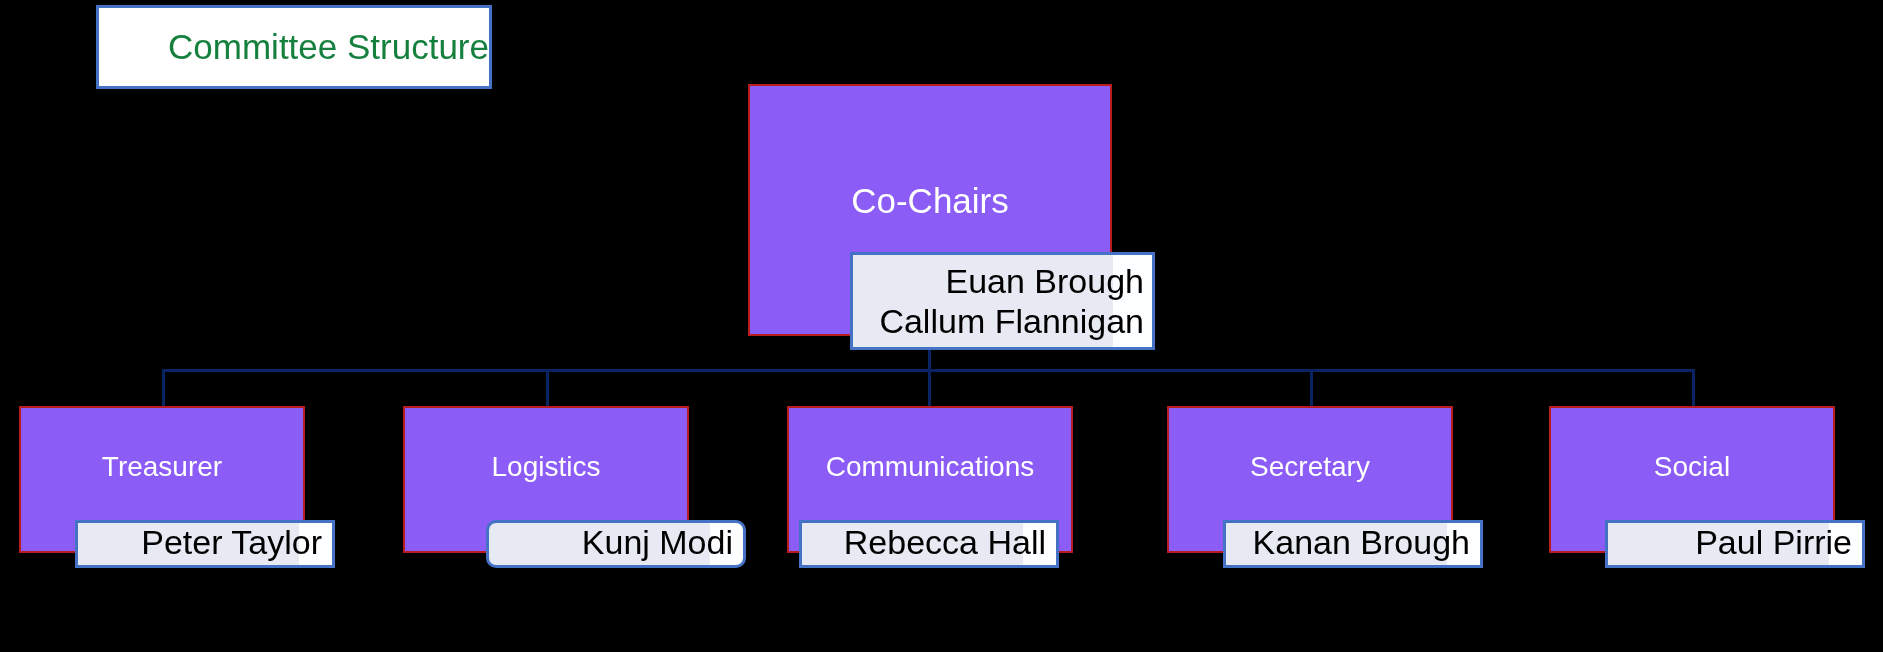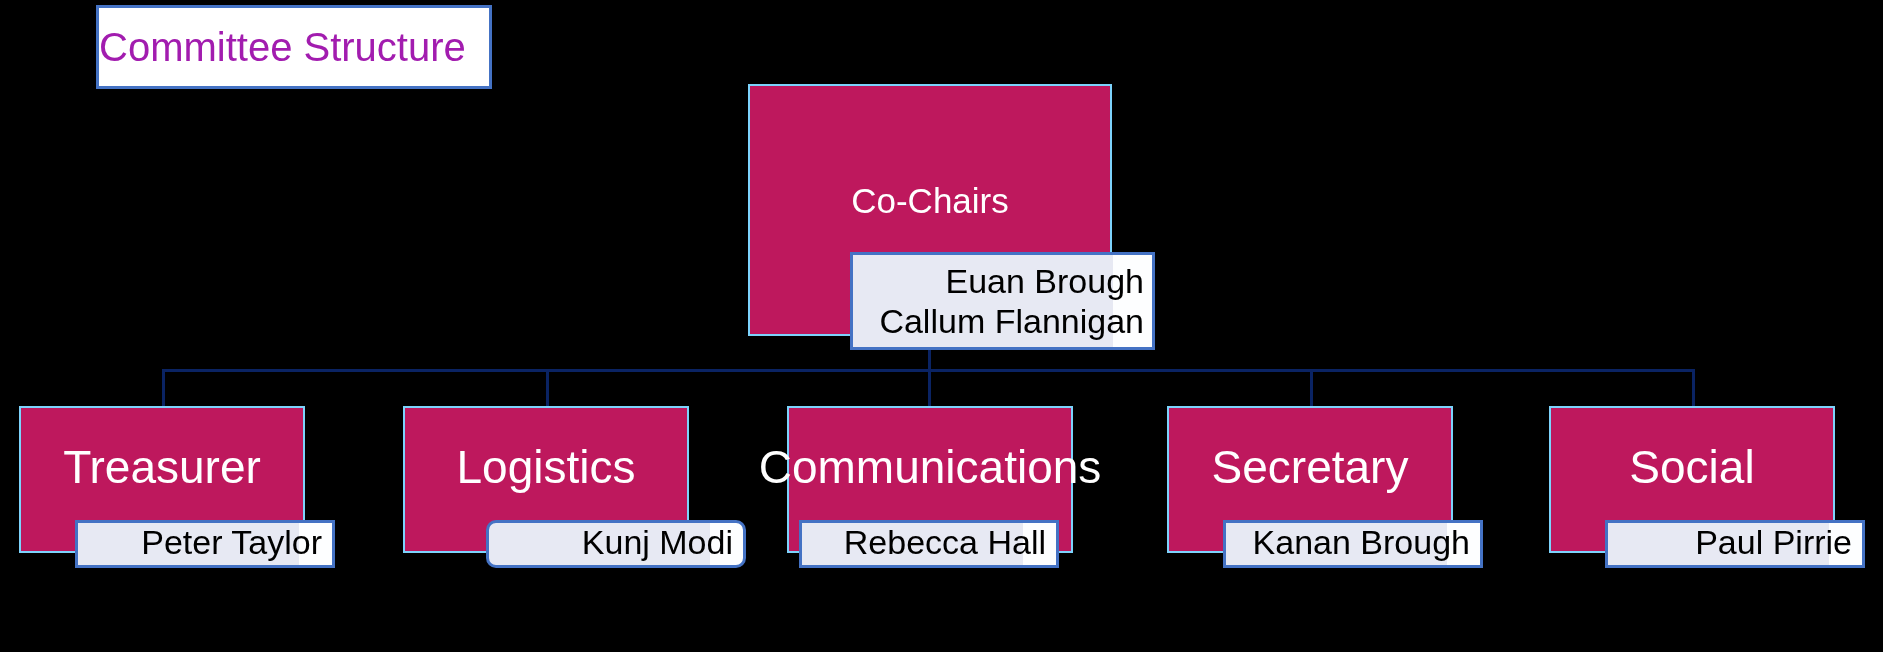--- a/index.html
+++ b/index.html
@@ -5,31 +5,31 @@
   * { margin:0; padding:0; box-sizing:border-box; }
   html,body { background:#000; }
   body { font-family:"Liberation Sans", sans-serif; }
   .canvas {
     position:relative; width:1883px; height:652px; background:#000; overflow:hidden;
   }
   
   .title-box {
     position:absolute; left:96px; top:5px; width:396px; height:84px;
     background:#ffffff; border:3px solid #4472C4;
-    display:flex; align-items:center; justify-content:flex-start;
-    font-size:40px; color:#a21caf; white-space:nowrap;
+    display:flex; align-items:center; justify-content:flex-end;
+    font-size:35px; color:#15803d; white-space:nowrap;
   }
   
   .node-box {
-    position:absolute; background:#be185d; border:2px solid #7dd3fc;
+    position:absolute; background:#8b5cf6; border:2px solid #b91c1c;
     color:#ffffff; display:flex; align-items:center; justify-content:center;
     white-space:nowrap;
   }
   .node-cochairs { left:748px; top:84px; width:364px; height:252px; font-size:35px; padding-bottom:18px; }
-  .node-child { top:406px; width:286px; height:147px; font-size:46px; padding-bottom:25px; }
+  .node-child { top:406px; width:286px; height:147px; font-size:28px; padding-bottom:25px; }
   .node-treasurer      { left:19px; }
   .node-logistics      { left:403px; }
   .node-communications { left:787px; }
   .node-secretary      { left:1167px; }
   .node-social         { left:1549px; }
   
   .name-tag {
     position:absolute; border:3px solid #4472C4;
     background:linear-gradient(to right, #E7E9F3 0%, #E7E9F3 87%, #FDFEFF 87%);
     color:#000; display:flex; align-items:flex-start; justify-content:flex-end;

